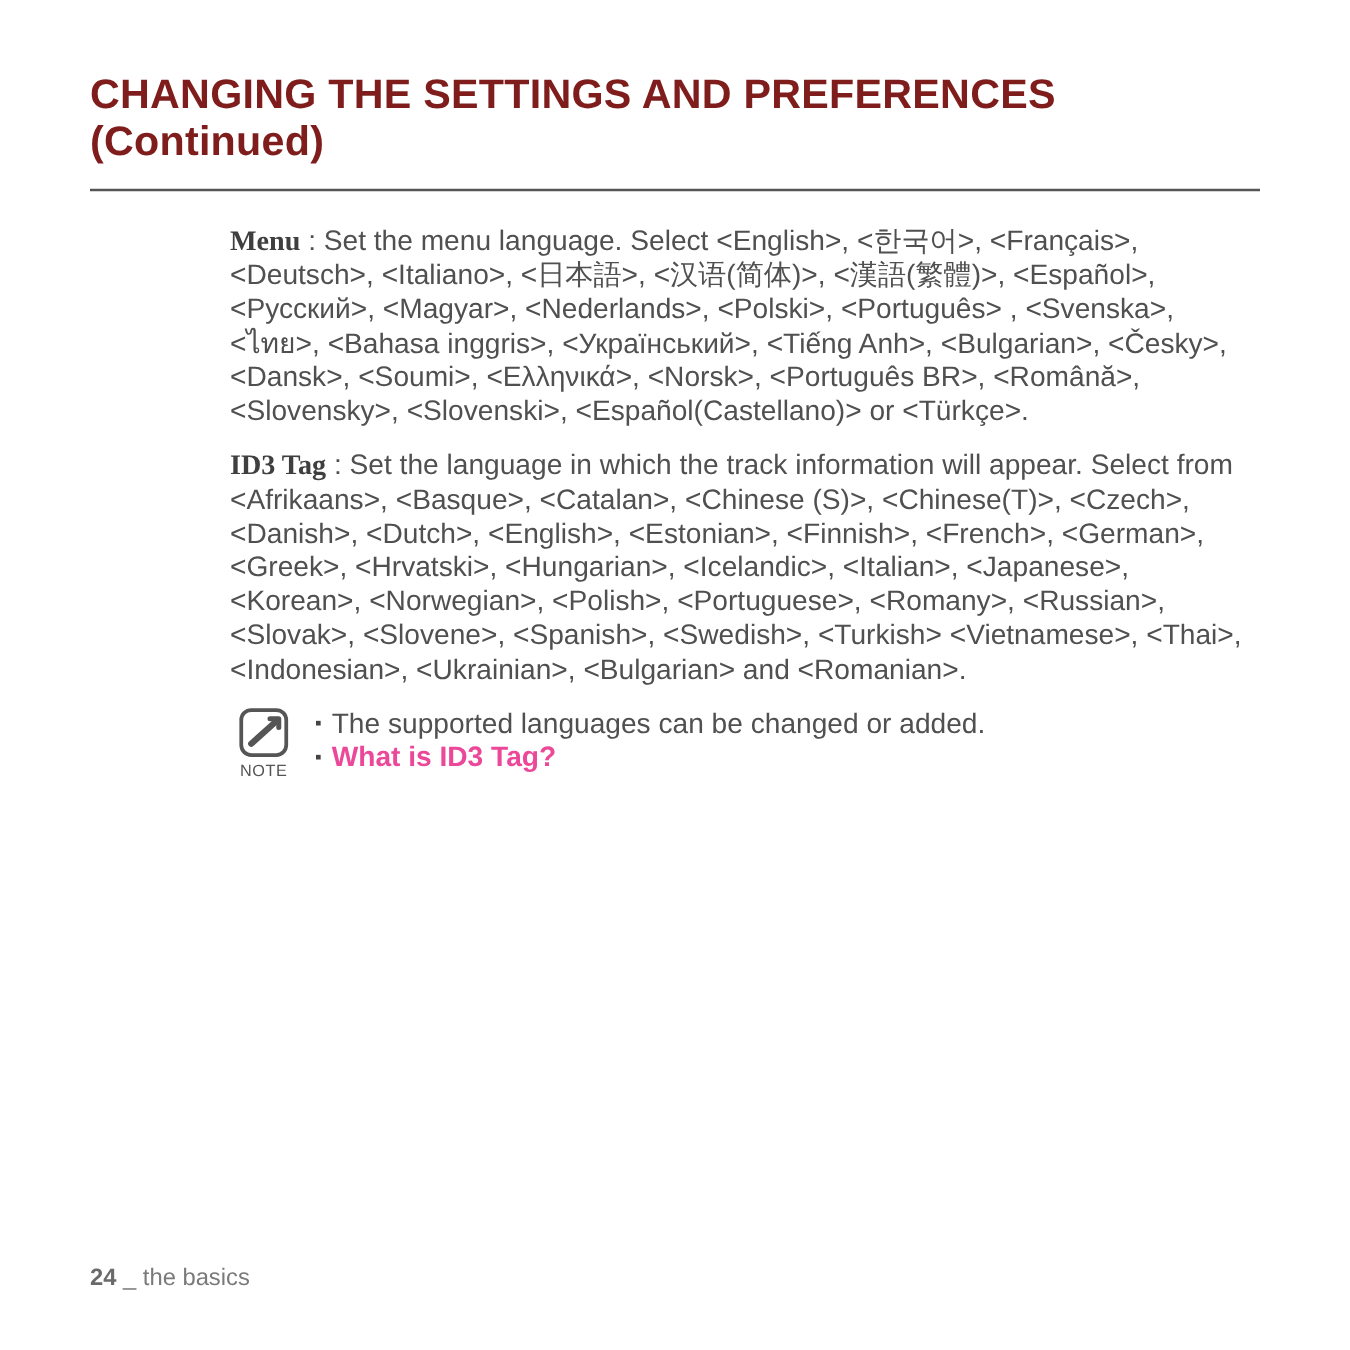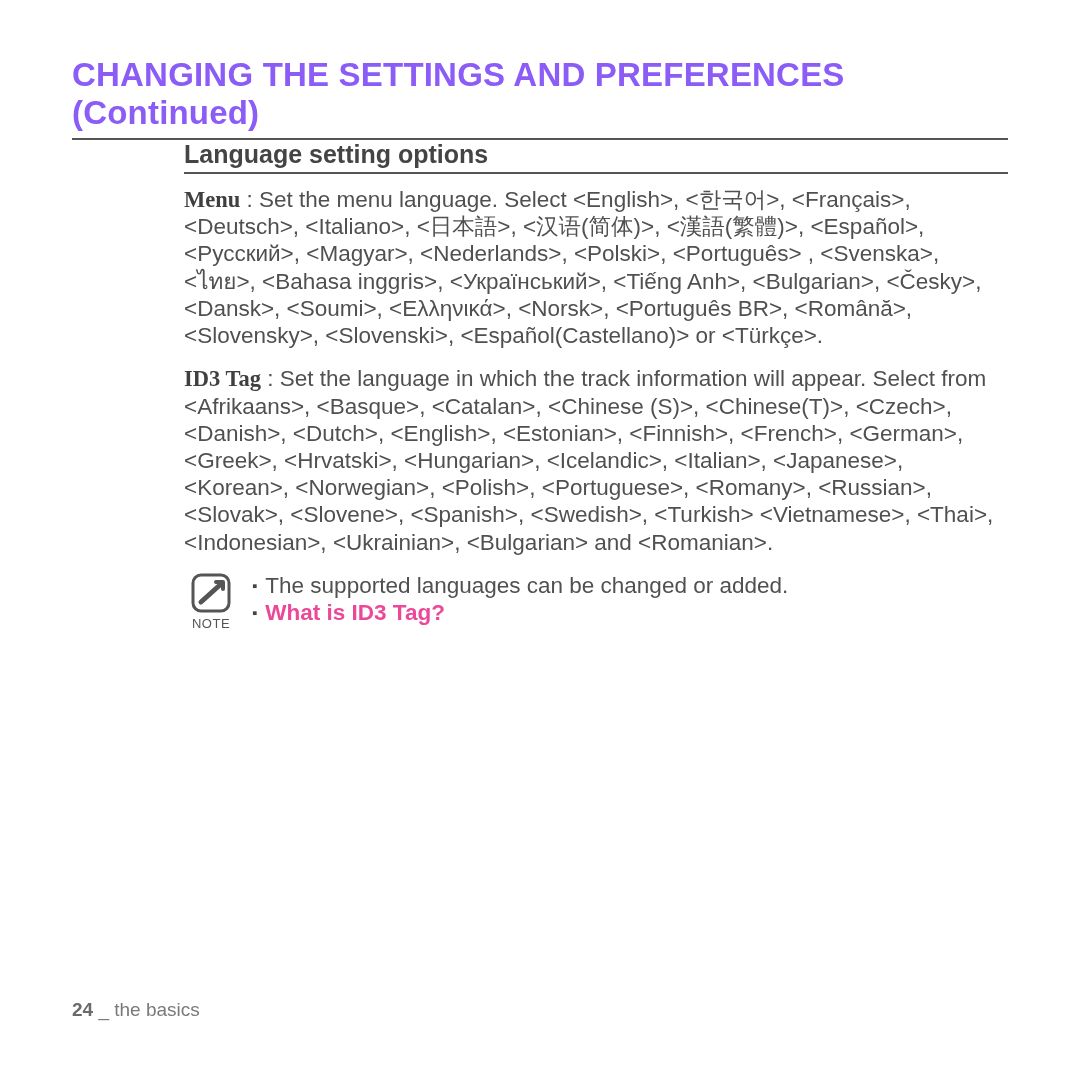--- a/index.html
+++ b/index.html
@@ -15,23 +15,24 @@
     position: relative;
     box-sizing: border-box;
     width: 1080px;
     height: 1080px;
     padding: 56px 72px 0 72px;
   }
   .title {
     font-size: 33px;
     font-weight: bold;
     letter-spacing: 0.2px;
-    color: #8b5cf6;
-    padding-bottom: 6px;
+    color: #7f1d1d;
+    padding-bottom: 19px;
     border-bottom: 2px solid #555;
+    margin-bottom: 26px;
   }
   .content {
     padding: 0 0 0 112px;
   }
   .subhead {
     font-size: 25px;
     font-weight: bold;
     color: #444;
     padding-bottom: 3px;
     border-bottom: 2px solid #555;
@@ -82,36 +83,35 @@
     color: #444;
   }
   .q { font-weight: bold; color: #ec4899; }
   .note-expl {
     padding-left: 20px;
     margin-top: 2px;
   }
   .footer {
     position: absolute;
     left: 72px;
-    bottom: 59px;
+    bottom: 46px;
     font-size: 19px;
     color: #7a7a7a;
   }
   .footer .pn { font-weight: bold; color: #6a6a6a; }
 </style>
 </head>
 <body>
 
 <div class="page">
 
   <div class="title">CHANGING THE SETTINGS AND PREFERENCES (Continued)</div>
 
   <div class="content">
 
-    <div class="subhead">Language setting options</div>
 
     <div class="para">
       <span class="bold">Menu</span><span> : Set the menu language. Select &lt;English&gt;, &lt;한국어&gt;, &lt;Français&gt;, &lt;Deutsch&gt;, &lt;Italiano&gt;, &lt;日本語&gt;, &lt;汉语(简体)&gt;, &lt;漢語(繁體)&gt;, &lt;Español&gt;, &lt;Русский&gt;, &lt;Magyar&gt;, &lt;Nederlands&gt;, &lt;Polski&gt;, &lt;Português&gt; , &lt;Svenska&gt;, &lt;ไทย&gt;, &lt;Bahasa inggris&gt;, &lt;Український&gt;, &lt;Tiếng Anh&gt;, &lt;Bulgarian&gt;, &lt;Česky&gt;, &lt;Dansk&gt;, &lt;Soumi&gt;, &lt;Ελληνικά&gt;, &lt;Norsk&gt;, &lt;Português BR&gt;, &lt;Română&gt;, &lt;Slovensky&gt;, &lt;Slovenski&gt;, &lt;Español(Castellano)&gt; or &lt;Türkçe&gt;.</span>
     </div>
 
     <div class="para">
       <span class="bold">ID3 Tag</span><span> : Set the language in which the track information will appear. Select from &lt;Afrikaans&gt;, &lt;Basque&gt;, &lt;Catalan&gt;, &lt;Chinese (S)&gt;, &lt;Chinese(T)&gt;, &lt;Czech&gt;, &lt;Danish&gt;, &lt;Dutch&gt;, &lt;English&gt;, &lt;Estonian&gt;, &lt;Finnish&gt;, &lt;French&gt;, &lt;German&gt;, &lt;Greek&gt;, &lt;Hrvatski&gt;, &lt;Hungarian&gt;, &lt;Icelandic&gt;, &lt;Italian&gt;, &lt;Japanese&gt;, &lt;Korean&gt;, &lt;Norwegian&gt;, &lt;Polish&gt;, &lt;Portuguese&gt;, &lt;Romany&gt;, &lt;Russian&gt;, &lt;Slovak&gt;, &lt;Slovene&gt;, &lt;Spanish&gt;, &lt;Swedish&gt;, &lt;Turkish&gt; &lt;Vietnamese&gt;, &lt;Thai&gt;, &lt;Indonesian&gt;, &lt;Ukrainian&gt;, &lt;Bulgarian&gt; and &lt;Romanian&gt;.</span>
     </div>
 
     <div class="note-row">

